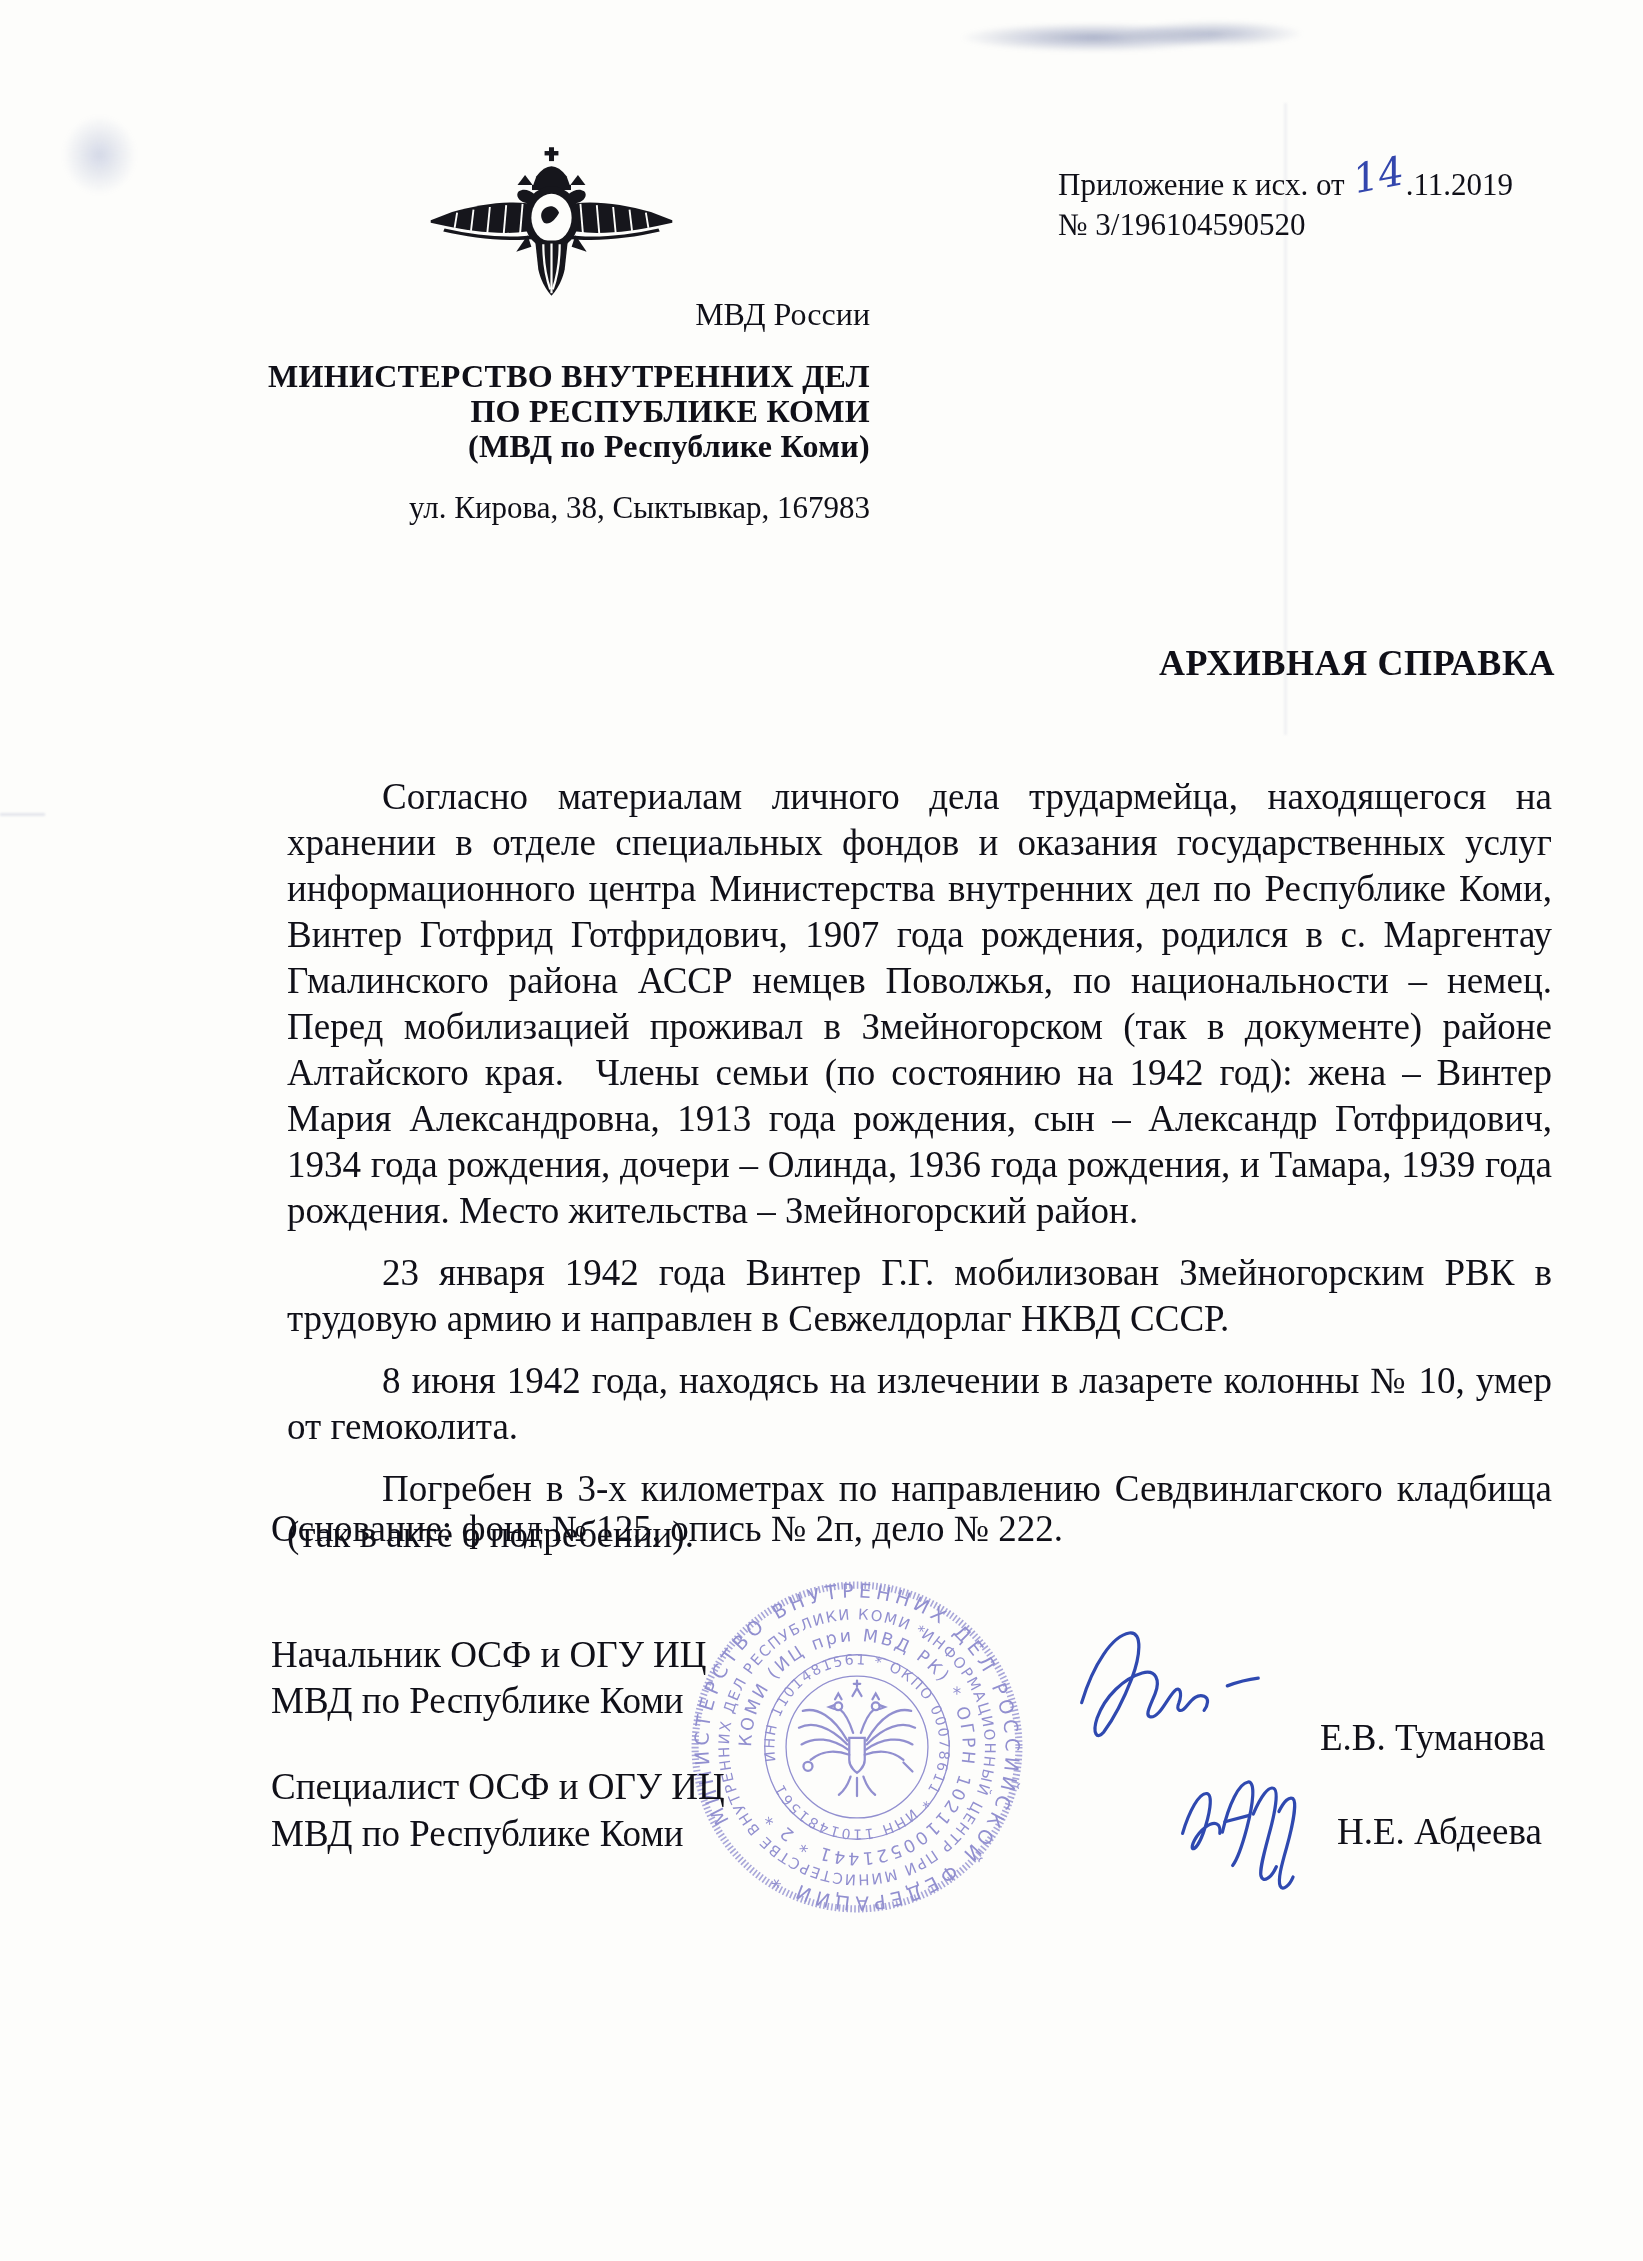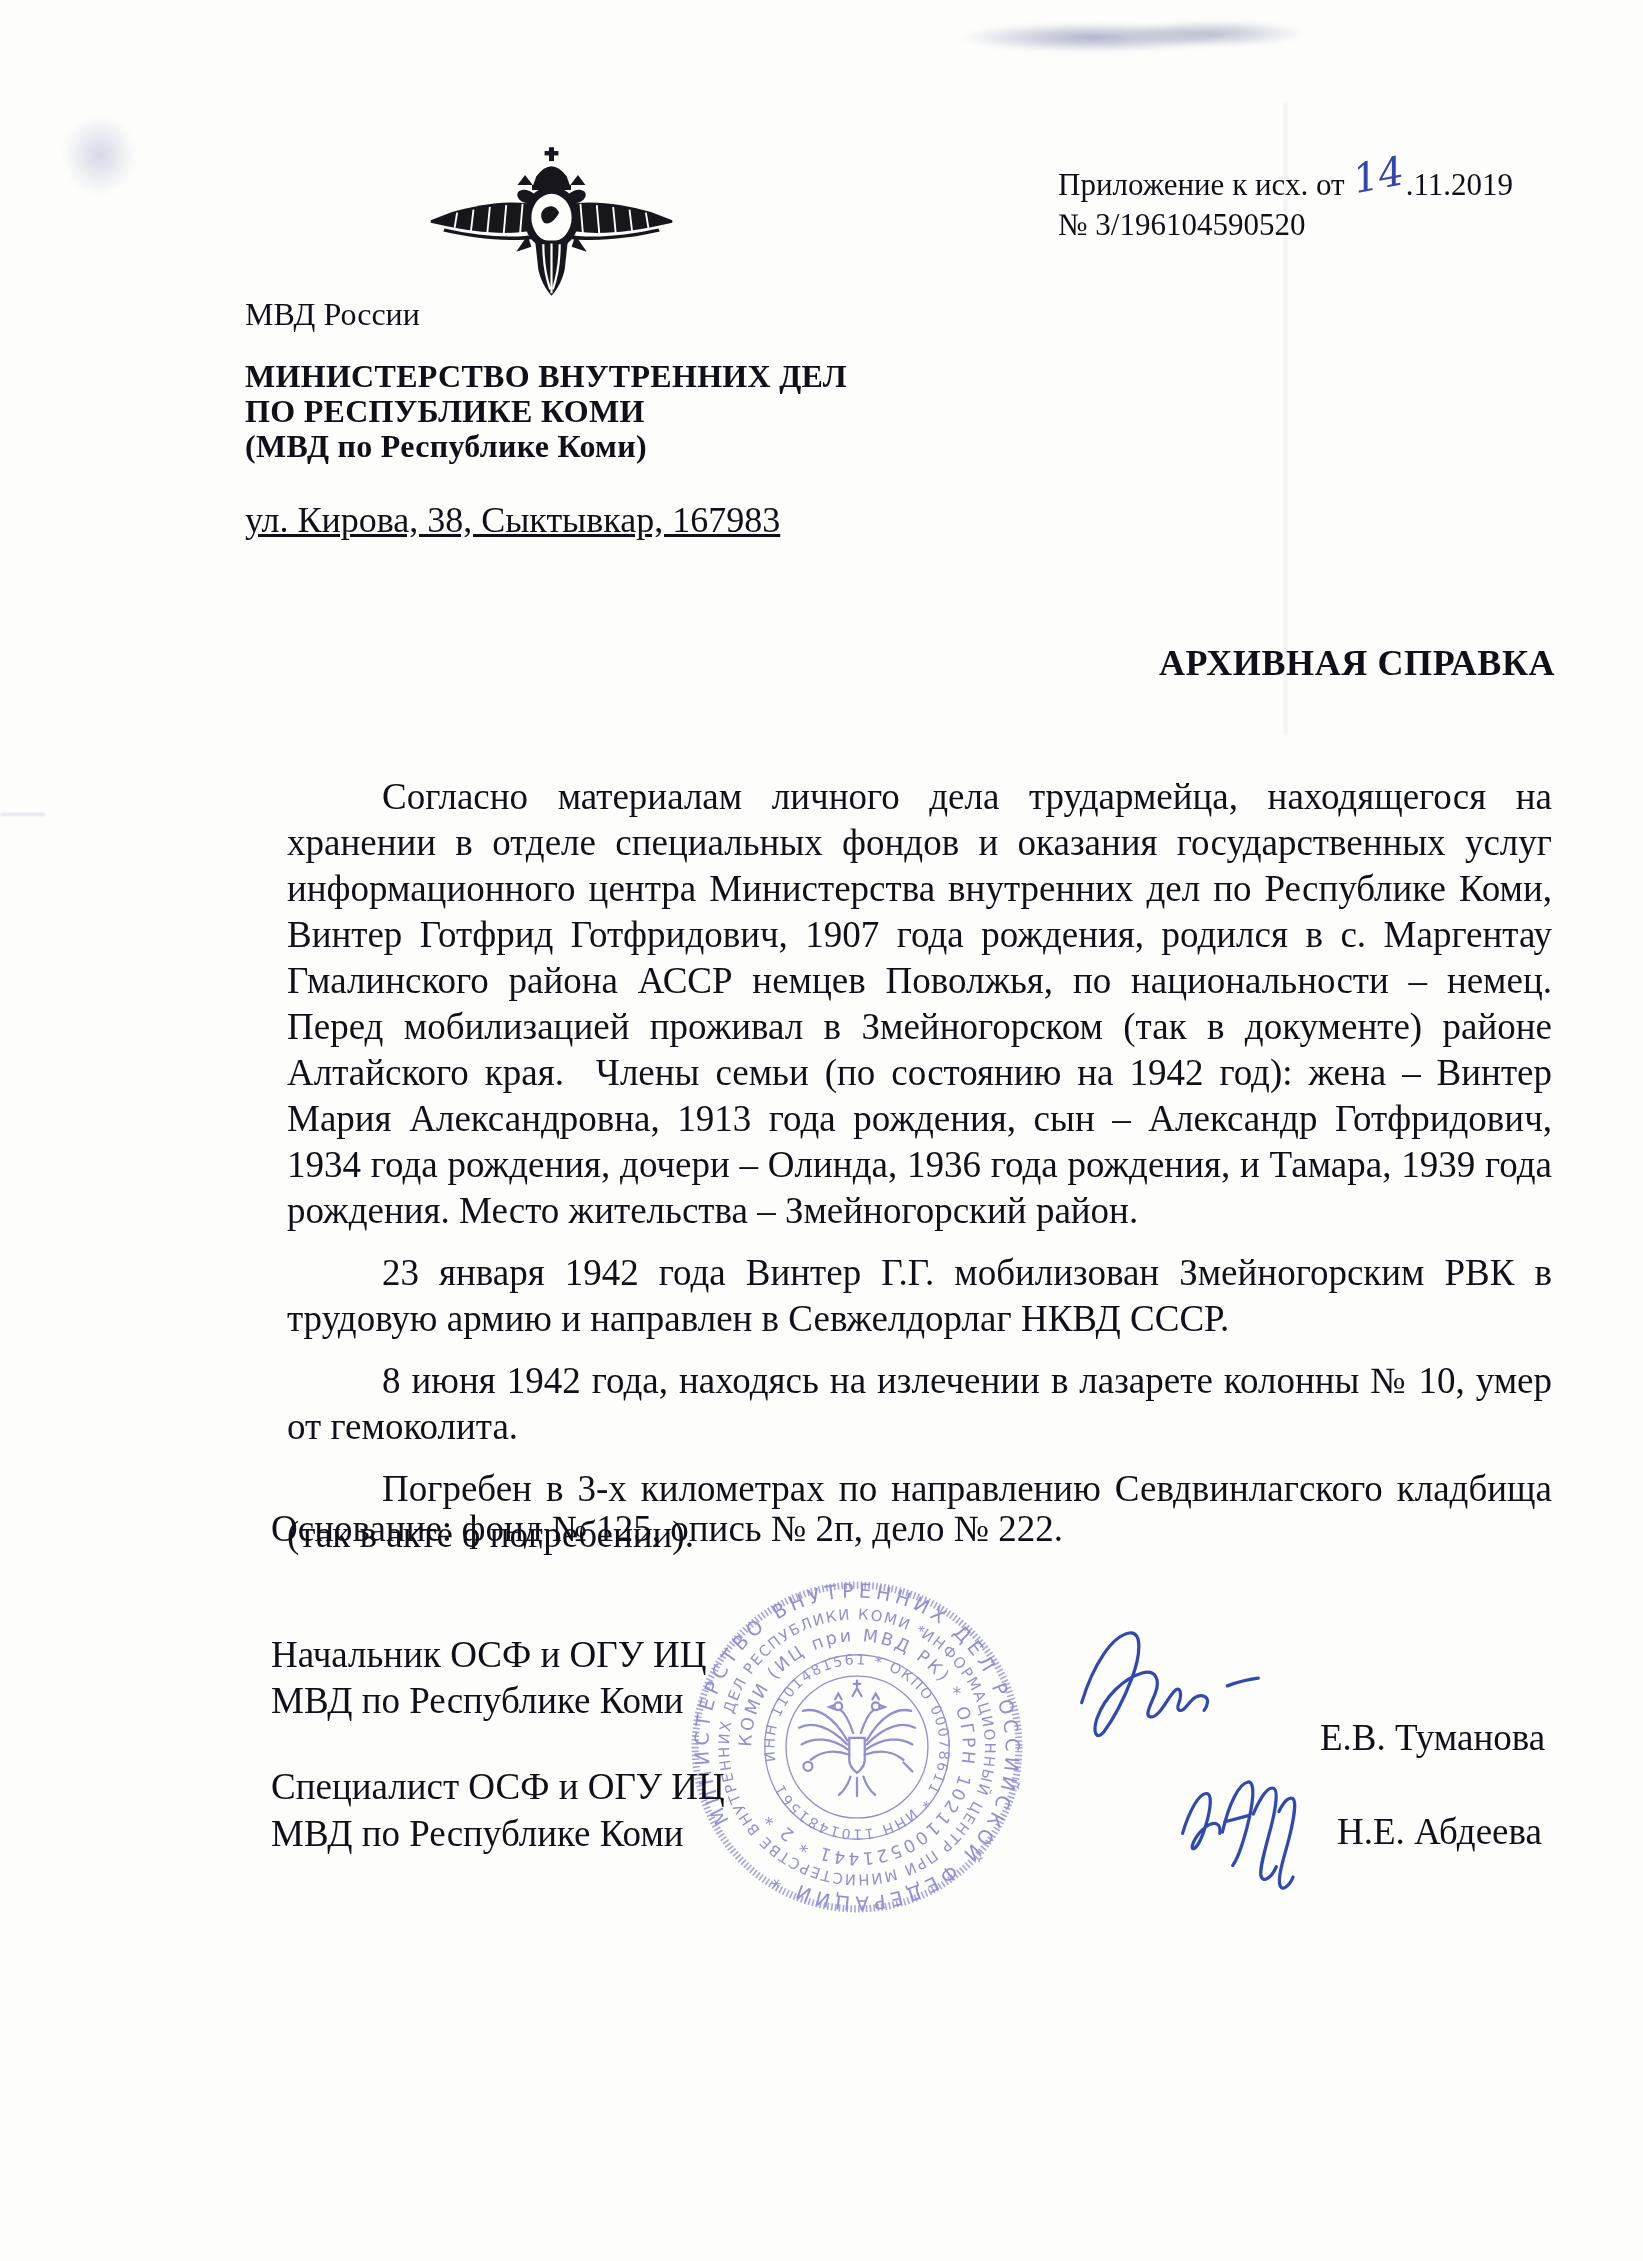--- a/index.html
+++ b/index.html
@@ -19,24 +19,24 @@
       radial-gradient(ellipse 45% 50% at 40% 50%, rgba(104,116,160,.55), rgba(104,116,160,0) 75%),
       radial-gradient(ellipse 30% 45% at 70% 40%, rgba(104,116,160,.45), rgba(104,116,160,0) 75%);
   }
   #smudge-left{left:48px;top:100px;width:103px;height:110px;
     background:radial-gradient(ellipse 50% 50% at 50% 50%, rgba(120,135,185,.30), rgba(120,135,185,0) 72%);
   }
   #streak-v{left:1284px;top:103px;width:2.6px;height:632px;background:rgba(130,140,175,.10);filter:blur(1.3px);}
   #fold-mark{left:0px;top:813px;width:45px;height:3.2px;background:rgba(140,150,185,.22);filter:blur(1.3px);}
 
   
-  #letterhead{left:245px;top:296px;width:625px;text-align:left;}
+  #letterhead{left:245px;top:296px;width:625px;text-align:right;}
   .lh-org{font-size:32px;line-height:37px;}
   .lh-bold{font-weight:bold;font-size:32px;line-height:35px;letter-spacing:0.3px;}
-  .lh-addr{font-size:36px;margin-top:35px;text-decoration:underline;}
+  .lh-addr{font-size:31px;margin-top:26px;}
   #lh-spacer{height:26px;}
 
   
   #header-right{left:1058px;top:161px;width:516px;font-size:31px;line-height:40px;white-space:nowrap;}
   .hand{
     display:inline-block;
     font-family:"DejaVu Serif", serif;
     font-style:italic;
     font-size:40px;
     color:#3346ad;

